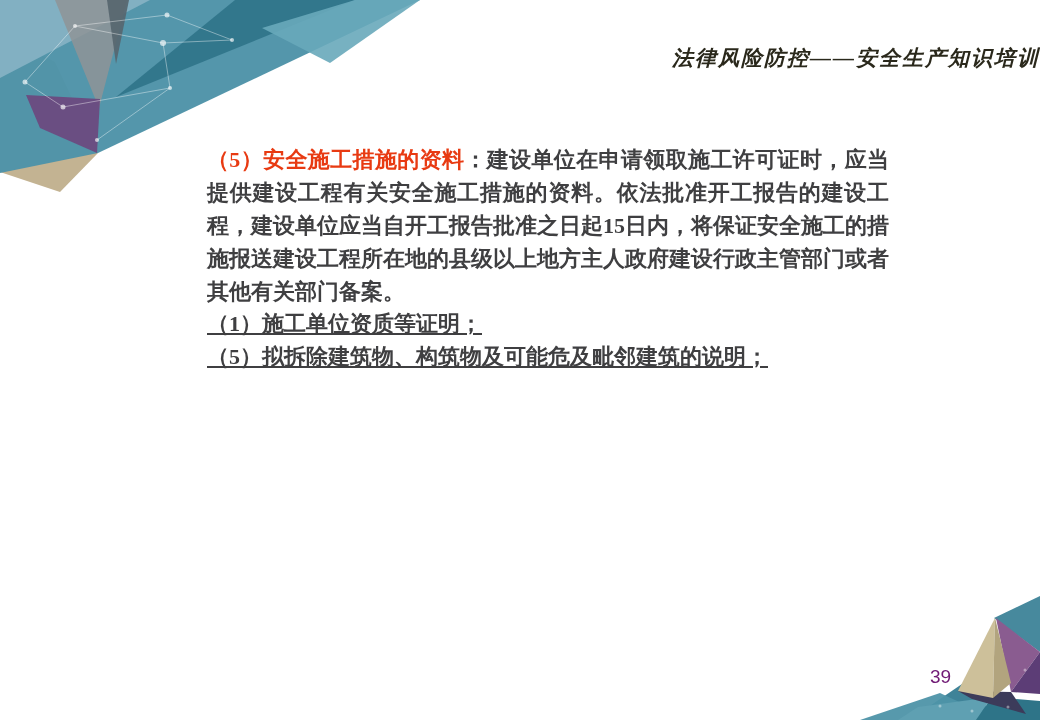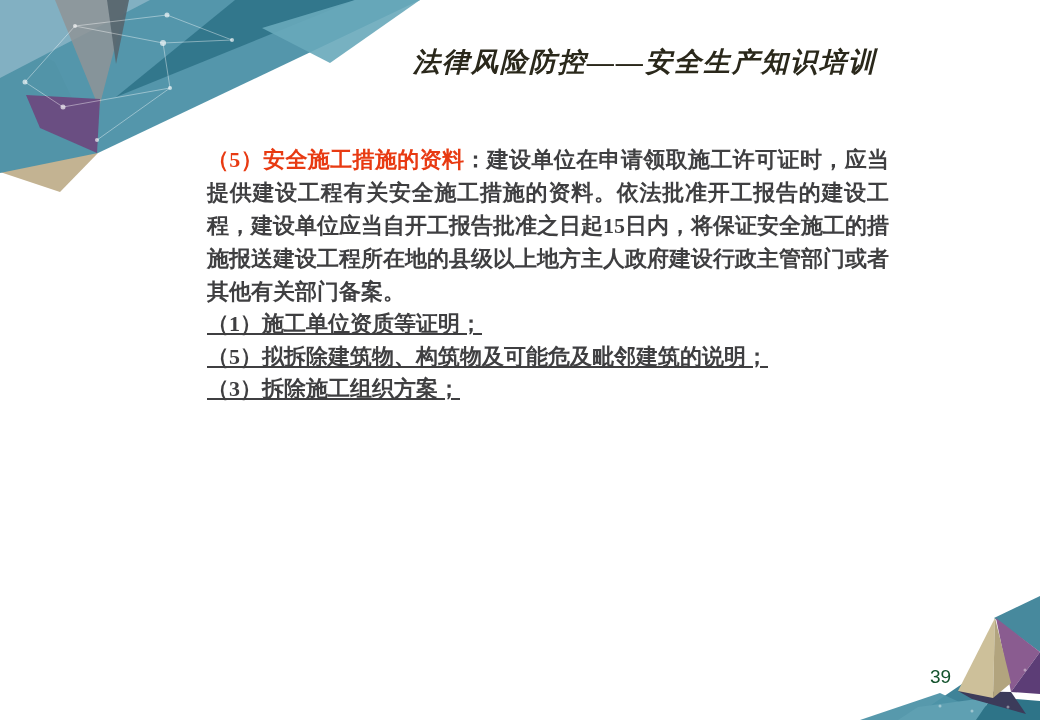--- a/index.html
+++ b/index.html
@@ -13,25 +13,25 @@
   .slide {
     position: absolute; inset: 0;
     background: #ffffff;
   }
   .deco { position: absolute; pointer-events: none; }
   .deco-tl { top: 0; left: 0; }
   .deco-br { bottom: 0; right: 0; }
   .title {
     position: absolute;
     top: 44px; left: 250px; width: 790px;
-    text-align: center;
+    text-align: right;
     font-family: "Liberation Serif", "DejaVu Serif", serif;
     font-style: italic;
     font-weight: bold;
-    font-size: 27px;
+    font-size: 21px;
     letter-spacing: 2px;
     color: #2a281b;
   }
   .content {
     position: absolute;
     top: 143px; left: 207px; width: 682px;
     font-size: 22px;
     line-height: 33px;
     font-weight: bold;
     color: #3f3f41;
@@ -41,21 +41,21 @@
   .section:last-of-type { margin-bottom: 0; }
   .section-heading { color: #e83a12; }
   .section-body { color: #3f3f41; }
   .list { margin: 0; text-decoration: underline; }
   .list-item { line-height: 32.5px; }
   .page-number {
     position: absolute;
     top: 666px; left: 930px;
     font-family: "Liberation Sans", "DejaVu Sans", sans-serif;
     font-size: 19px;
-    color: #14532d;
+    color: #701a75;
   }
 </style>
 </head>
 <body>
 
 <div class="slide">
 
   <svg class="deco deco-tl" width="440" height="200" viewBox="0 0 440 200">
     <polygon points="0,33 55,62 98,153 60,192 0,172" fill="#c3b392"></polygon>
     <polygon points="0,0 420,0 98,153 0,173" fill="#4e93a8" opacity="0.97"></polygon>
@@ -104,19 +104,18 @@
   <div class="title">法律风险防控——安全生产知识培训</div>
 
   <div class="content">
 
     <p class="section"><span class="section-heading">（5）安全施工措施的资料</span><span class="section-body">：建设单位在申请领取施工许可证时，应当提供建设工程有关安全施工措施的资料。依法批准开工报告的建设工程，建设单位应当自开工报告批准之日起15日内，将保证安全施工的措施报送建设工程所在地的县级以上地方主人政府建设行政主管部门或者其他有关部门备案。</span></p>
 
 
     <div class="list">
       <div class="list-item">（1）施工单位资质等证明；</div>
       <div class="list-item">（5）拟拆除建筑物、构筑物及可能危及毗邻建筑的说明；</div>
-      <div class="list-item">（3）拆除施工组织方案；</div>
     </div>
   </div>
 
   <div class="page-number">39</div>
 
 </div>
 
 </body></html>

